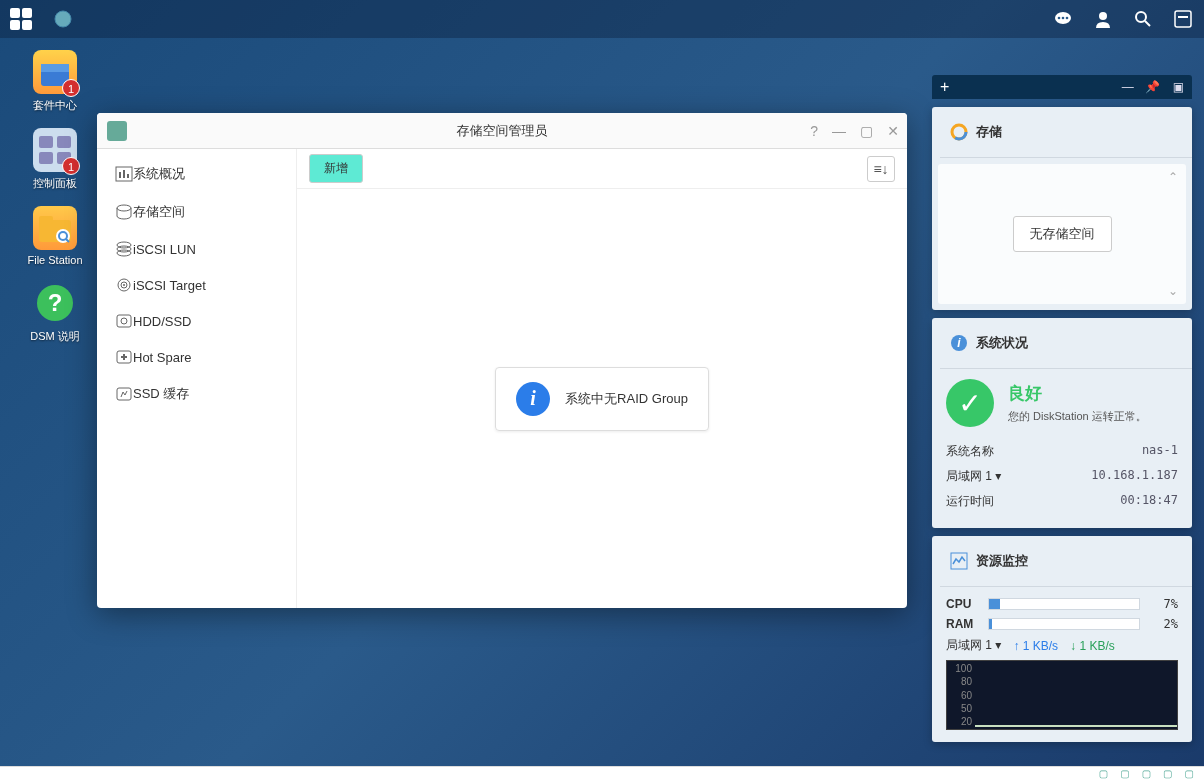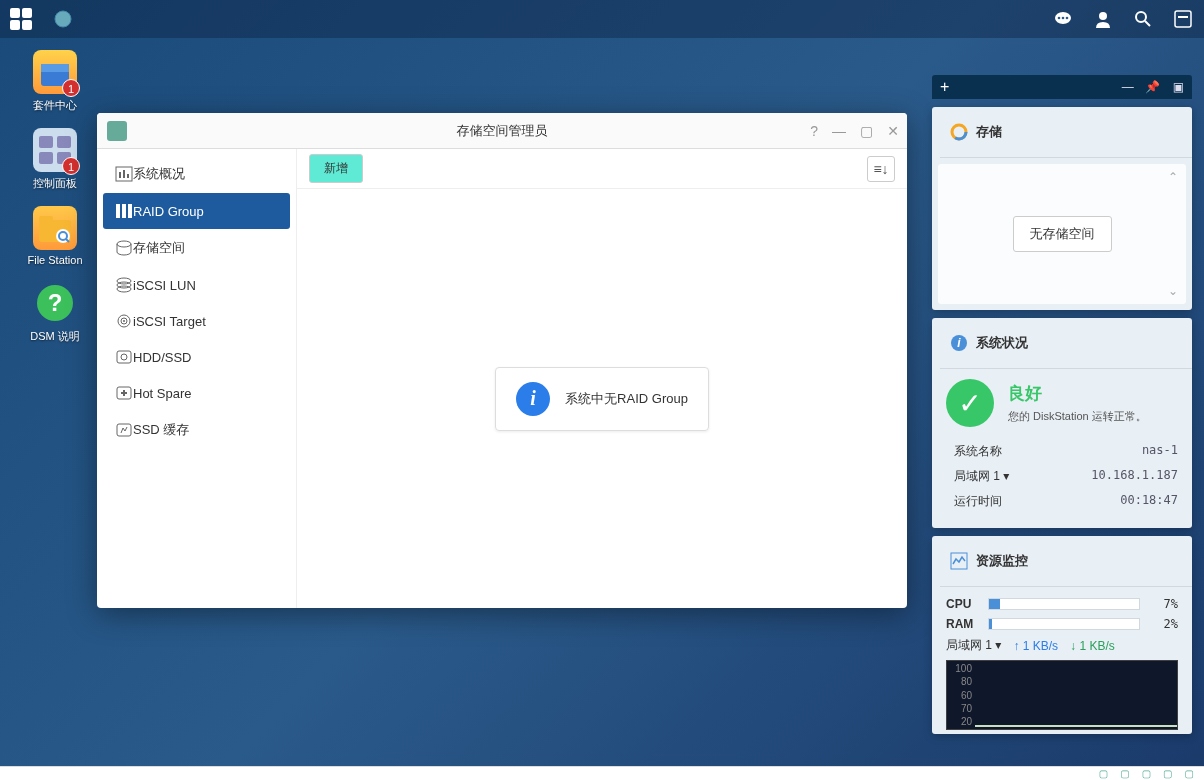--- a/index.html
+++ b/index.html
@@ -56,25 +56,25 @@
 
 .storage-body { height: 140px; display: flex; align-items: center; justify-content: center; background: #fafcfd; margin: 6px; border-radius: 3px; position: relative; }
 .storage-btn { padding: 8px 16px; border: 1px solid #ccc; background: #fff; border-radius: 3px; font-size: 13px; color: #333; cursor: pointer; }
 .storage-chev { position: absolute; right: 8px; top: 6px; color: #aaa; font-size: 12px; }
 
 .status-body { padding: 10px 14px 14px; }
 .status-row { display: flex; align-items: center; gap: 14px; margin-bottom: 12px; }
 .status-check { width: 48px; height: 48px; background: #37c768; border-radius: 50%; display: flex; align-items: center; justify-content: center; color: #fff; font-size: 28px; }
 .status-good { color: #37c768; font-size: 17px; font-weight: 600; }
 .status-desc { font-size: 11px; color: #555; margin-top: 4px; }
-.kv { display: flex; justify-content: space-between; font-size: 12px; color: #444; padding: 4px 0; margin-left: 8px; }
+.kv { display: flex; justify-content: space-between; font-size: 12px; color: #444; padding: 4px 0; }
 .kv-label { color: #333; }
 .kv-value { color: #556; font-family: monospace; font-size: 12px; }
 
-.monitor-body { padding: 10px 14px 4px; }
+.monitor-body { padding: 10px 14px 12px; }
 .meter-row { display: flex; align-items: center; gap: 10px; font-size: 12px; color: #333; margin-bottom: 6px; }
 .meter-label { width: 32px; font-weight: 600; }
 .meter-bar { flex: 1; height: 12px; background: #fff; border: 1px solid #d0d8e0; position: relative; }
 .meter-fill { height: 100%; background: #4a90d9; }
 .meter-val { width: 28px; text-align: right; font-family: monospace; }
 .net-row { display: flex; align-items: center; gap: 12px; font-size: 12px; color: #333; margin: 6px 0; }
 .up { color: #2b7de9; }
 .down { color: #2aa05a; }
 .chart-box { height: 70px; border: 1px solid #404040; background: #0f172a; display: flex; }
 .chart-ylabels { width: 28px; display: flex; flex-direction: column; justify-content: space-between; font-size: 10px; color: #888; text-align: right; padding: 2px 3px 2px 0; font-family: monospace; }
@@ -200,30 +200,20 @@
         <span class="sidebar-icon">
             <svg width="18" height="16">
               <rect x="1" y="1" width="16" height="14" fill="none" stroke="#666"></rect>
               <rect x="4" y="6" width="2" height="6" fill="#666"></rect>
               <rect x="8" y="4" width="2" height="8" fill="#666"></rect>
               <rect x="12" y="8" width="2" height="4" fill="#666"></rect>
             </svg>
           </span>
         <span>系统概况</span>
       </div>
-      <div class="sidebar-item active">
-        <span class="sidebar-icon">
-            <svg width="18" height="16">
-              <rect x="1" y="1" width="4" height="14" fill="#fff"></rect>
-              <rect x="7" y="1" width="4" height="14" fill="#fff"></rect>
-              <rect x="13" y="1" width="4" height="14" fill="#fff"></rect>
-            </svg>
-          </span>
-        <span>RAID Group</span>
-      </div>
       <div class="sidebar-item">
         <span class="sidebar-icon">
             <svg width="18" height="16">
               <ellipse cx="9" cy="4" rx="7" ry="3" fill="none" stroke="#666"></ellipse>
               <path d="M2 4 L2 12 A7 3 0 0 0 16 12 L16 4" fill="none" stroke="#666"></path>
             </svg>
           </span>
         <span>存储空间</span>
       </div>
       <div class="sidebar-item">
@@ -378,21 +368,21 @@
       <div class="net-row">
         <span>局域网 1 ▾</span>
         <span class="up">↑ <span>1 KB/s</span></span>
         <span class="down">↓ <span>1 KB/s</span></span>
       </div>
       <div class="chart-box">
         <div class="chart-ylabels">
           <span>100</span>
           <span>80</span>
           <span>60</span>
-          <span>70</span>
+          <span>50</span>
           <span>20</span>
         </div>
         <div class="chart-area">
             <div class="chart-line"></div>
           </div>
       </div>
     </div>
   </div>
 </div>
 

